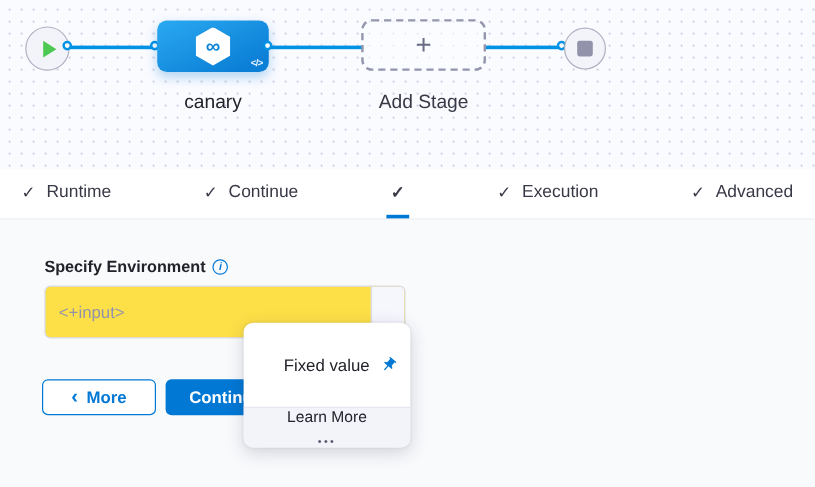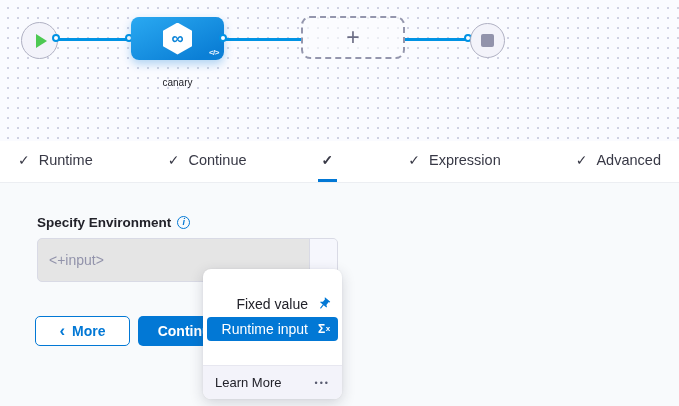--- a/index.html
+++ b/index.html
@@ -73,21 +73,21 @@
     color:#eaf4ff; font-size:8px; font-weight:700; letter-spacing:-.5px;
   }
   .add-stage-box {
     position:absolute; left:301px; top:16px; width:104px; height:43px;
     border:2px dashed #9496ad; border-radius:9px;
     background:rgba(252,253,255,.6);
     display:flex; align-items:center; justify-content:center;
     color:#6b6d85; font-size:23px; font-weight:300; line-height:1;
   }
   .node-label {
-    position:absolute; top:77px; font-size:10px; text-align:center;
+    position:absolute; top:77px; font-size:16px; text-align:center;
   }
   .stage-label { left:131px; width:93px; color:#22222a; }
   .add-label   { left:301px; width:104px; color:#383946; }
 
   
   .tabbar {
     position:absolute; left:0; top:141px; width:679px; height:42px;
     background:#ffffff; border-bottom:1px solid #eceef2;
     display:flex; align-items:stretch; justify-content:space-between;
     padding:0 14px;
@@ -111,21 +111,21 @@
   .info-icon {
     width:13px; height:13px; border-radius:50%;
     border:1.3px solid #0278d5; color:#0278d5;
     font-size:9px; font-weight:700; font-style:italic;
     display:inline-flex; align-items:center; justify-content:center;
     line-height:1;
   }
   .input-group {
     position:absolute; left:37px; top:54px; width:301px; height:44px;
     display:flex; border:1px solid #d9dae5; border-radius:5px;
-    background:#e5e5e5; overflow:hidden;
+    background:#fde047; overflow:hidden;
   }
   .input-group input {
     flex:1; border:none; outline:none; background:transparent;
     padding:0 11px; font-size:14px; color:#6b6d85;
     font-family:"Liberation Sans", sans-serif;
   }
   .input-group input::placeholder { color:#9293ab; opacity:1; }
   .sigma-btn {
     width:28px; border-left:1px solid #d9dae5; background:#f6f7fd;
     display:flex; align-items:flex-end; justify-content:center;
@@ -167,20 +167,21 @@
     margin:1px 4px; padding-right:6px; border-radius:4px;
     background:#0278d5; color:#ffffff; font-weight:400;
   }
   .sigma-ic { font-size:12px; font-weight:700; color:#ffffff; line-height:1; }
   .fx-ic { font-size:12px; font-weight:700; color:#ff7b26; line-height:1; font-style:italic; }
   .fx-ic .fx-sub { font-size:7px; vertical-align:sub; font-style:normal; }
   .menu-footer {
     height:34px; background:#f3f3fa; border-top:1px solid #e7e7f0;
     display:flex; align-items:center; justify-content:space-between;
     padding:0 12px;
+    flex-direction:column;
   }
   .learn-more { font-size:13px; color:#22222a; cursor:pointer; }
   .ellipsis { font-size:9px; letter-spacing:2px; color:#585b70; cursor:pointer; }
 </style>
 </head>
 <body>
 
 <div class="canvas">
 
   <div class="edge edge1"></div>
@@ -207,37 +208,38 @@
     <span>+</span>
   </div>
 
   <div class="port port4"></div>
 
   <div class="end-node">
     <div class="stop-sq"></div>
   </div>
 
   <div class="node-label stage-label">canary</div>
+  <div class="node-label add-label">Add Stage</div>
 </div>
 
 <div class="tabbar">
   <div class="tab">
     <span class="check">✓</span>
     <span>Runtime</span>
   </div>
   <div class="tab">
     <span class="check">✓</span>
     <span>Continue</span>
   </div>
   <div class="tab active">
     <span class="check">✓</span>
   </div>
   <div class="tab">
     <span class="check">✓</span>
-    <span>Expression</span>
+    <span>Execution</span>
   </div>
   <div class="tab">
     <span class="check">✓</span>
     <span>Advanced</span>
   </div>
 </div>
 
 <div class="content">
 
   <div class="field-label">
@@ -266,27 +268,20 @@
 
     <div class="menu-item">
       <span>Fixed value</span>
       <span class="mi-icon">
         <svg width="14" height="14" viewBox="0 0 24 24" style="transform:rotate(40deg)">
           <path fill="#0278d5" d="M16 9V4h1c.55 0 1-.45 1-1s-.45-1-1-1H7c-.55 0-1 .45-1 1s.45 1 1 1h1v5c0 1.66-1.34 3-3 3v2h5.97v7l1 1 1-1v-7H19v-2c-1.66 0-3-1.34-3-3z"></path>
         </svg>
       </span>
     </div>
 
-    <div class="menu-item selected">
-      <span>Runtime input</span>
-      <span class="mi-icon sigma-ic">
-          <span>Σ</span>
-          <span class="sup">x</span>
-        </span>
-    </div>
 
 
   </div>
   <div class="menu-footer">
     <span class="learn-more">Learn More</span>
     <span class="ellipsis">•••</span>
   </div>
 </div>
 
 </body></html>

